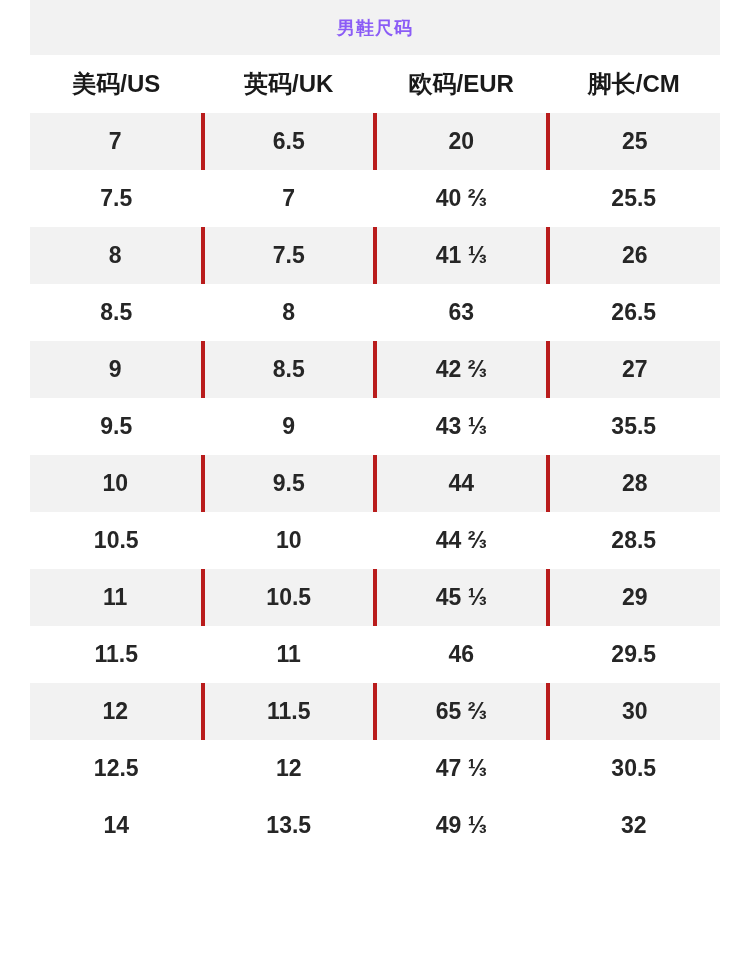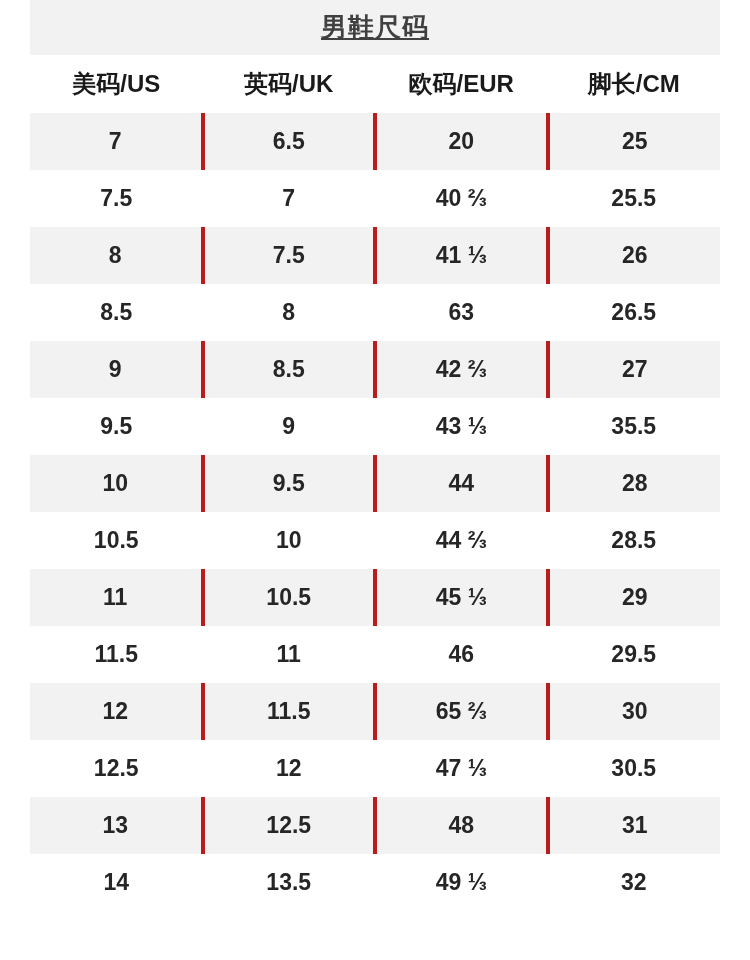--- a/index.html
+++ b/index.html
@@ -35,25 +35,24 @@
     box-sizing: border-box;
   }
 
   
   .chart-title {
     height: 55px;
     background: #f2f2f2;
     display: flex;
     align-items: center;
     justify-content: center;
-    font-size: 26px;
+    font-size: 18px;
     font-weight: bold;
-    color: #404040;
+    color: #8b5cf6;
     letter-spacing: 1px;
-    text-decoration: underline;
   }
 
   
   table.size-table {
     width: 100%;
     border-collapse: collapse;
     table-layout: fixed;
   }
 
   table.size-table th,
@@ -189,26 +188,20 @@
             <td>11.5</td>
             <td>65 ⅔</td>
             <td>30</td>
           </tr>
           <tr>
             <td>12.5</td>
             <td>12</td>
             <td>47 ⅓</td>
             <td>30.5</td>
           </tr>
-          <tr class="shaded">
-            <td>13</td>
-            <td>12.5</td>
-            <td>48</td>
-            <td>31</td>
-          </tr>
           <tr>
             <td>14</td>
             <td>13.5</td>
             <td>49 ⅓</td>
             <td>32</td>
           </tr>
         </tbody>
     </table>
 
   </div>

